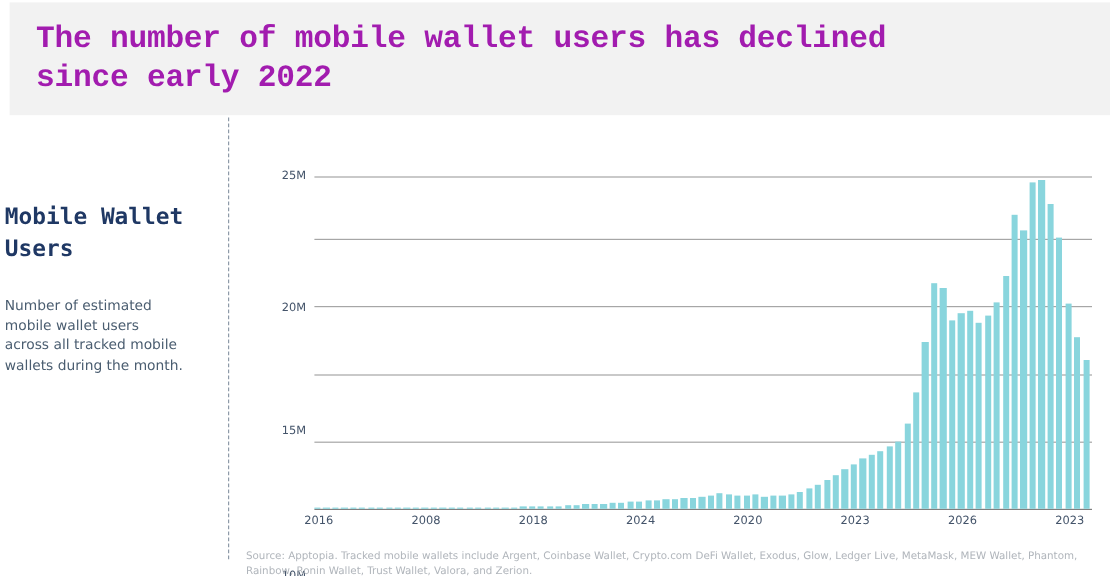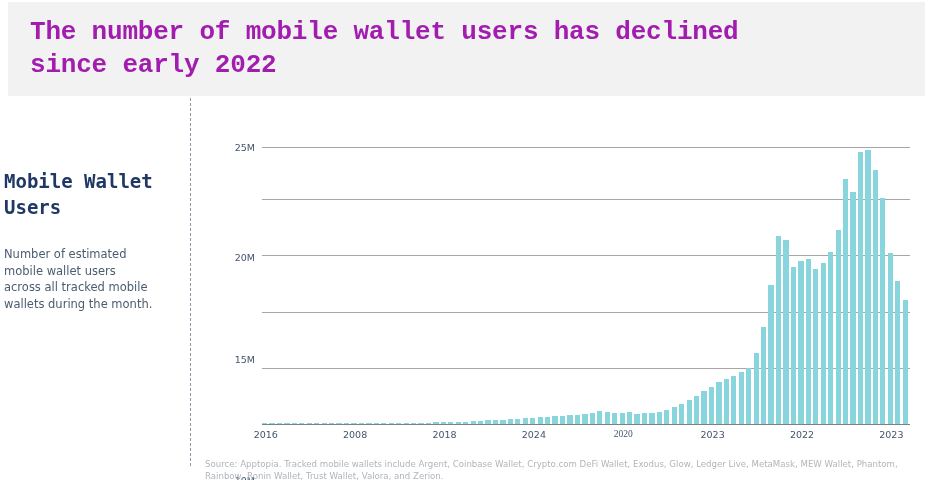--- a/index.html
+++ b/index.html
@@ -264,21 +264,21 @@
         <div class="bar" style="left: 618.207px; width: 5.24828px; height: 225.924px; background: rgb(137, 213, 221);"></div>
         <div class="bar" style="left: 625.655px; width: 5.24828px; height: 170.848px; background: rgb(137, 213, 221);"></div>
         <div class="bar" style="left: 633.103px; width: 5.24828px; height: 142.748px; background: rgb(137, 213, 221);"></div>
         <div class="bar" style="left: 640.552px; width: 5.24828px; height: 123.64px; background: rgb(137, 213, 221);"></div>
       </div>
     <div class="xaxis" id="xaxis">
         <div class="xtick" style="left: 3.72414px;">2016</div>
         <div class="xtick" style="left: 93.1034px;">2008</div>
         <div class="xtick" style="left: 182.483px;">2018</div>
         <div class="xtick" style="left: 271.862px;">2024</div>
-        <div class="xtick" style="left: 361.241px; font-family: Liberation Serif, serif;">2020</div>
+        <div class="xtick" style="left: 361.241px;">2020</div>
         <div class="xtick" style="left: 450.621px;">2023</div>
-        <div class="xtick" style="left: 540px;">2022</div>
+        <div class="xtick" style="left: 540px;">2026</div>
         <div class="xtick" style="left: 629.379px; text-align: right;">2023</div>
       </div>
   </div>
 </div>
 
 <div class="source">Source: Apptopia. Tracked mobile wallets include Argent, Coinbase Wallet, Crypto.com DeFi Wallet, Exodus, Glow, Ledger Live, MetaMask, MEW Wallet, Phantom, Rainbow, Ronin Wallet, Trust Wallet, Valora, and Zerion.</div>
 
 </body></html>

